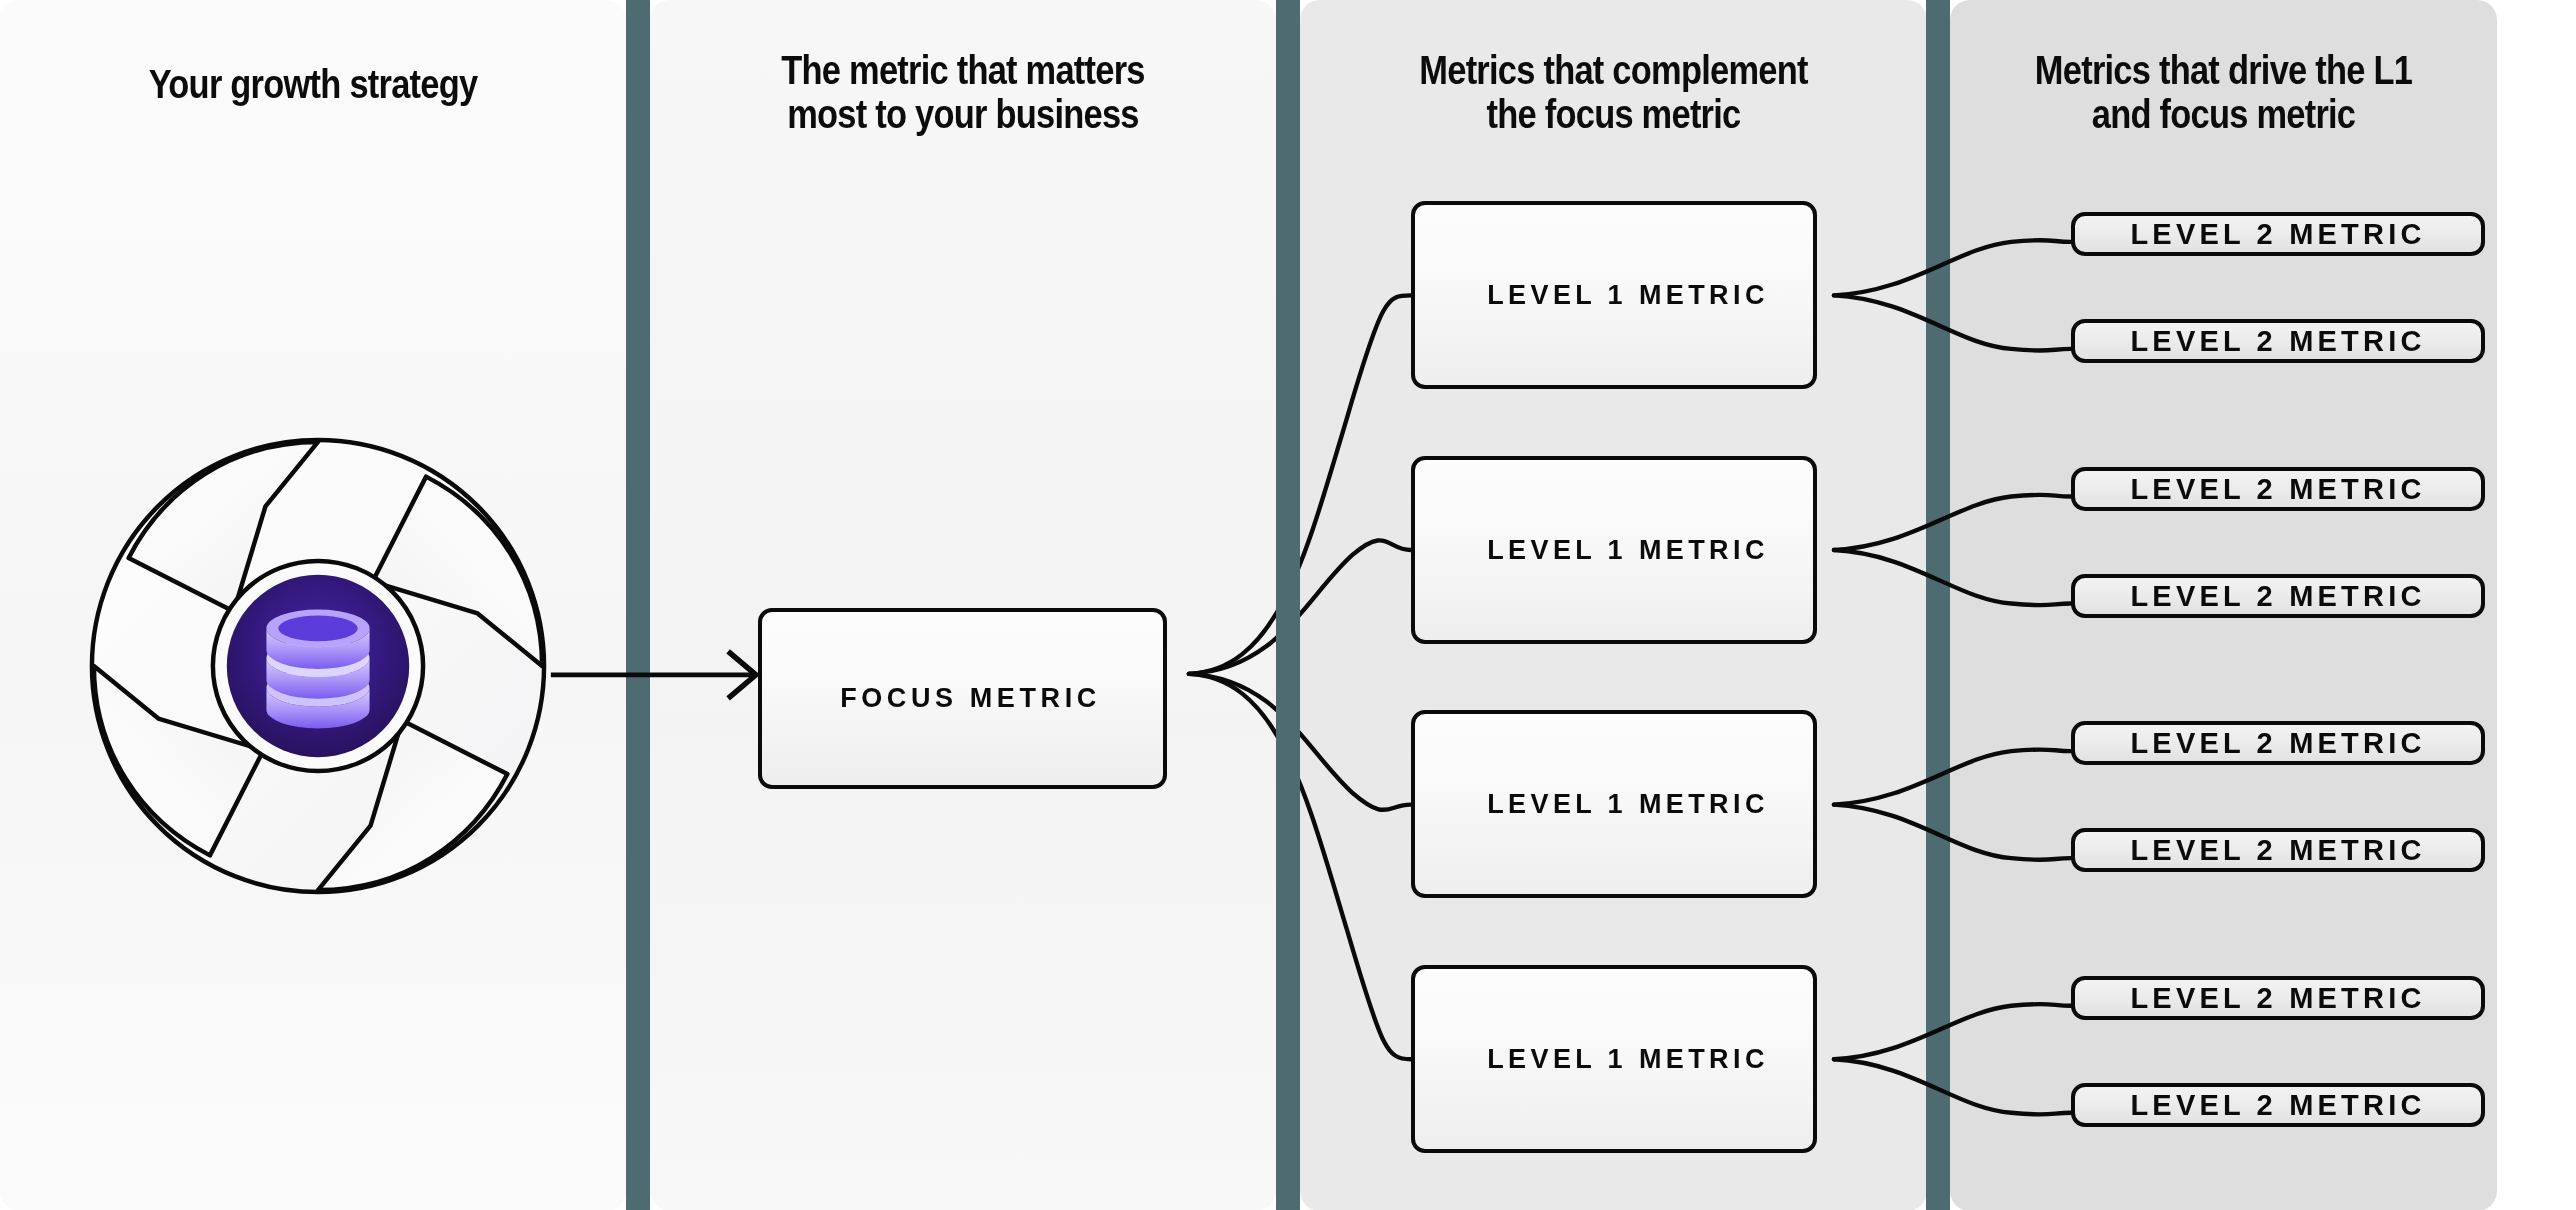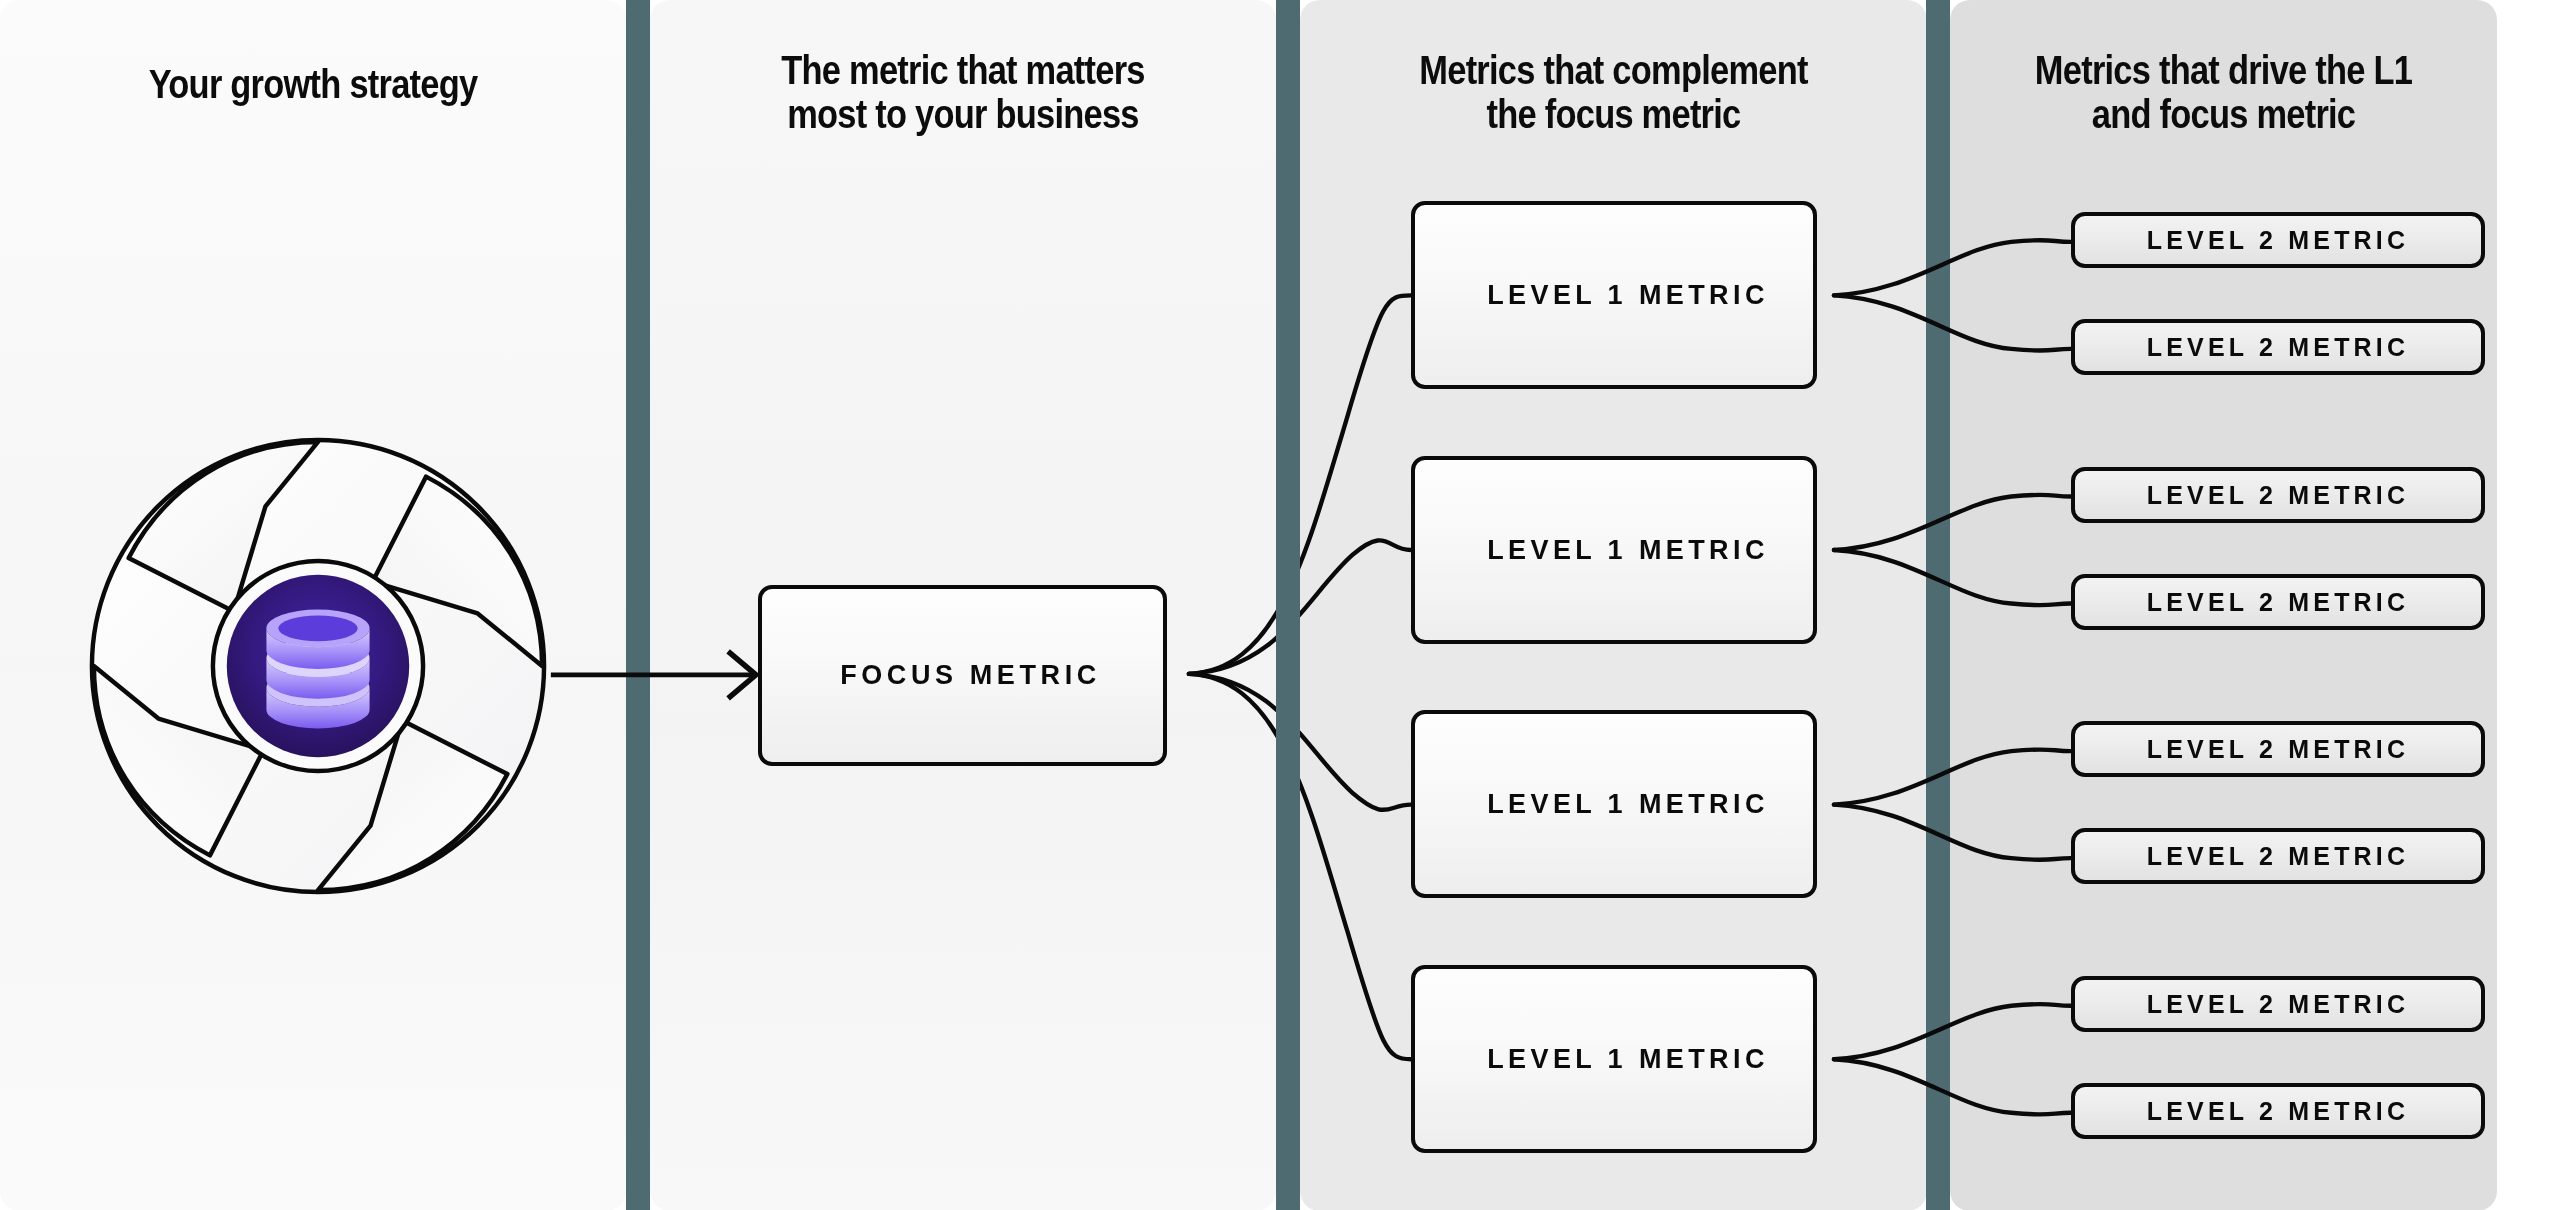--- a/index.html
+++ b/index.html
@@ -62,21 +62,21 @@
     border:4px solid #0a0a0a;
     border-radius:14px;
     background:linear-gradient(180deg,#fdfdfd 0%,#f9f9f9 40%,#eeeeee 100%);
     display:flex;align-items:center;justify-content:center;
     font-weight:700;
     color:#0b0b0b;
     z-index:5;
   }
   .mbox.focus{width:409px;height:181px;font-size:27px;letter-spacing:4.6px;}
   .mbox.l1{width:406px;height:188px;font-size:27px;letter-spacing:4.4px;padding-left:28px;}
-  .mbox.l2{width:414px;height:56px;font-size:25px;letter-spacing:4.2px;
+  .mbox.l2{width:414px;height:44px;font-size:29px;letter-spacing:4.2px;
            background:linear-gradient(180deg,#f2f2f2 0%,#ececec 45%,#e2e2e2 100%);}
 
   
   #logo{position:absolute;left:85px;top:433px;width:466px;height:466px;z-index:4;}
 </style>
 </head>
 <body>
 
 <div id="stage">
 
@@ -161,21 +161,21 @@
 
       <path d="M-52,-8 L-52,14 A52,19 0 0 0 52,14 L52,-8 A52,19 0 0 1 -52,-8 Z" fill="url(#discGrad)"></path>
       <ellipse cx="0" cy="-8" rx="52" ry="19" fill="#ded5fd"></ellipse>
 
       <path d="M-52,-38 L-52,-16 A52,19 0 0 0 52,-16 L52,-38 A52,19 0 0 1 -52,-38 Z" fill="url(#discGrad)"></path>
       <ellipse cx="0" cy="-38" rx="52" ry="19" fill="#b7a4fa"></ellipse>
       <ellipse cx="0" cy="-38" rx="40" ry="13" fill="#5c3ddb"></ellipse>
     </g>
   </svg>
 
-  <div class="mbox focus" style="left:758px;top:585px;padding-left:16px;">FOCUS METRIC</div>
+  <div class="mbox focus" style="left:758px;top:608px;padding-left:16px;">FOCUS METRIC</div>
 
   <div class="mbox l1" style="left:1411px;top:201px;">LEVEL 1 METRIC</div>
   <div class="mbox l1" style="left:1411px;top:456px;">LEVEL 1 METRIC</div>
   <div class="mbox l1" style="left:1411px;top:710px;">LEVEL 1 METRIC</div>
   <div class="mbox l1" style="left:1411px;top:965px;">LEVEL 1 METRIC</div>
 
   <div class="mbox l2" style="left:2071px;top:212px;">LEVEL 2 METRIC</div>
   <div class="mbox l2" style="left:2071px;top:319px;">LEVEL 2 METRIC</div>
   <div class="mbox l2" style="left:2071px;top:467px;">LEVEL 2 METRIC</div>
   <div class="mbox l2" style="left:2071px;top:574px;">LEVEL 2 METRIC</div>

